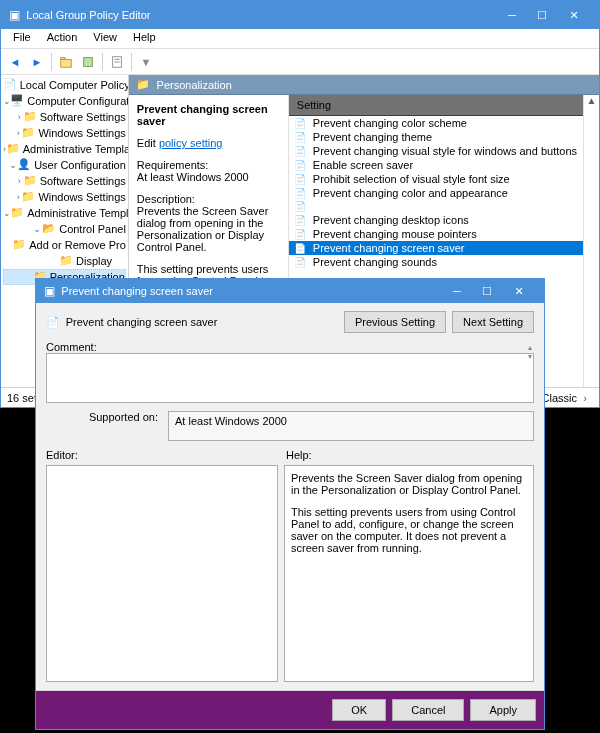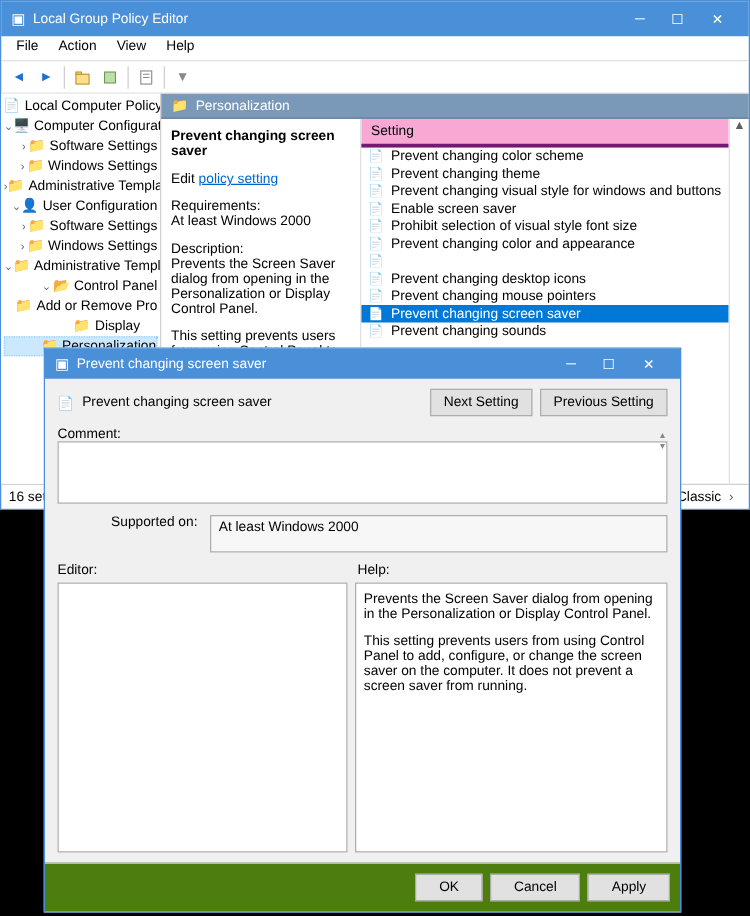--- a/index.html
+++ b/index.html
@@ -26,21 +26,21 @@
 .right-panel{flex:1;display:flex;flex-direction:column}
 .folder-header{background:#7a99b8;color:#fff;padding:3px 8px;display:flex;align-items:center;border-bottom:1px solid #6080a0}
 .folder-header .icon{margin-right:6px}
 .detail-split{flex:1;display:flex;overflow:hidden}
 .detail-left{width:160px;padding:8px;border-right:1px solid #e0e0e0}
 .detail-title{font-weight:bold;margin-bottom:10px}
 .detail-link{margin-bottom:10px}
 .detail-link a{color:#0066cc;}
 .detail-section{margin-bottom:10px}
 .detail-list{flex:1;overflow:hidden}
-.list-header{padding:4px 8px;border-bottom:3px solid #701a75;font-weight:normal;background:#f9a8d4}
+.list-header{padding:4px 8px;border-bottom:1px solid #701a75;font-weight:normal;background:#737373}
 .list-item{display:flex;align-items:center;padding:1px 6px;white-space:nowrap;cursor:pointer}
 .list-item.selected{background:#0078d7;color:#fff}
 .list-icon{width:14px;margin-right:4px;font-size:10px}
 .statusbar{height:20px;border-top:1px solid #d0d0d0;display:flex;align-items:center;padding:0 6px;font-size:11px}
 .statusbar .cell{border-right:1px solid #e0e0e0;padding-right:8px;margin-right:8px}
 .ext-text{margin-left:auto;white-space:nowrap;overflow:hidden}
 .scroll-right{width:16px;border-left:1px solid #e0e0e0;display:flex;flex-direction:column}
 .scroll-chevron{color:#606060;font-size:10px;text-align:center}
 
 .dialog{position:absolute;left:35px;top:278px;width:510px;height:452px;background:#f0f0f0;border:1px solid #4a90d9;display:flex;flex-direction:column}
@@ -58,21 +58,21 @@
 .textarea-box{width:100%;height:50px;border:1px solid #adadad;background:#fff;resize:none;padding:2px}
 .supported-row{display:flex;align-items:flex-start;margin-bottom:8px}
 .supported-label{width:122px;text-align:right;padding-right:10px}
 .supported-box{flex:1;height:30px;border:1px solid #adadad;background:#f7f7f7;padding:3px 6px}
 .opt-help-row{display:flex;margin-bottom:4px}
 .opt-label{width:240px}
 .opt-help-panels{flex:1;display:flex;gap:6px;min-height:0}
 .opt-panel{width:232px;border:1px solid #adadad;background:#fff}
 .help-panel{flex:1;border:1px solid #adadad;background:#fff;padding:6px;overflow:hidden}
 .help-panel p{margin-bottom:10px}
-.dlg-buttons{display:flex;justify-content:flex-end;gap:6px;padding:8px;border-top:1px solid #d8d8d8;background:#4d7c0f}
+.dlg-buttons{display:flex;justify-content:flex-end;gap:6px;padding:8px;border-top:1px solid #d8d8d8;background:#701a75}
 .dlg-btn{padding:4px 18px;background:#e1e1e1;border:1px solid #adadad;cursor:pointer;font-size:11px}
 .spin{position:absolute;right:2px;top:2px;font-size:8px;color:#888}
 svg.ic{width:14px;height:14px;vertical-align:middle}
 </style>
 </head>
 <body>
 
 <div class="main-window">
   <div class="titlebar">
     <span class="icon">▣</span>
@@ -291,22 +291,22 @@
       <div class="win-btn">☐</div>
       <div class="win-btn close">✕</div>
     </div>
   </div>
   <div class="dlg-body">
     <div class="dlg-header-row">
       <div class="dlg-policy-name">
         <span>📄</span>
         <span>Prevent changing screen saver</span>
       </div>
+      <button class="dlg-nav-btn">Previous Setting</button>
       <button class="dlg-nav-btn">Next Setting</button>
-      <button class="dlg-nav-btn">Previous Setting</button>
     </div>
     <div class="dlg-config-row">
       <div class="dlg-comment-col" style="position:relative">
         <span class="dlg-label">Comment:</span>
         <textarea class="textarea-box" style=""></textarea>
         <span class="spin">▴<br>▾</span>
       </div>
     </div>
     <div class="supported-row">
       <div class="supported-label">Supported on:</div>

